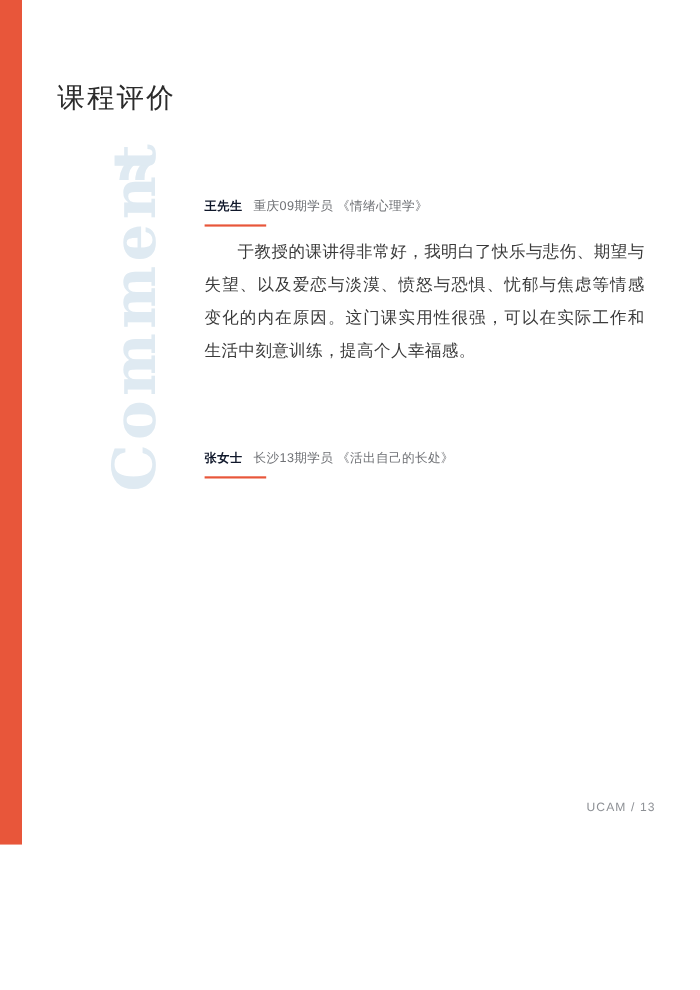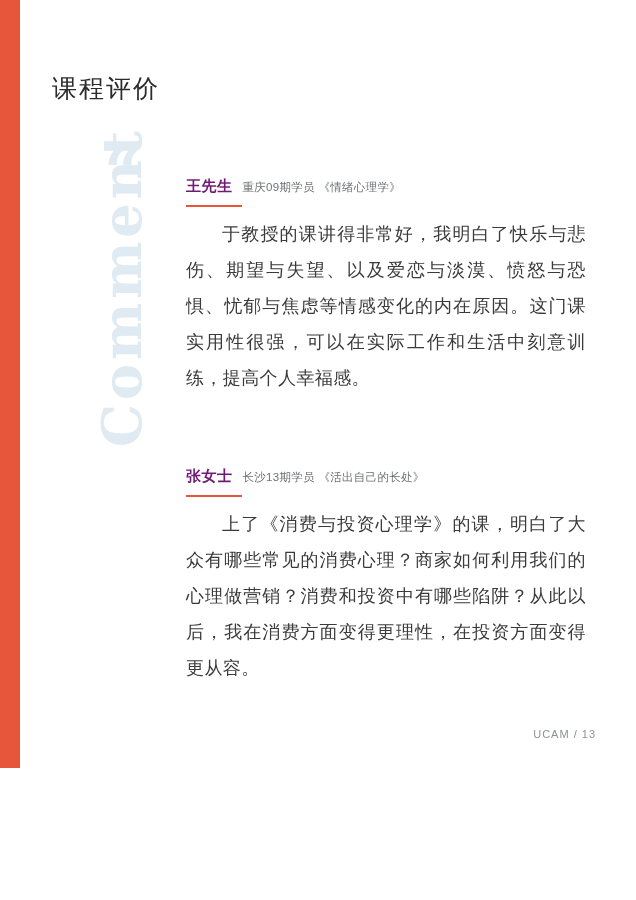--- a/index.html
+++ b/index.html
@@ -73,39 +73,39 @@
   .review {
     margin-bottom: 34px;
     position: relative;
   }
   .review-head {
     display: flex;
     align-items: baseline;
     gap: 10px;
   }
   .reviewer-name {
-    font-size: 15px;
+    font-size: 11px;
     font-weight: bold;
-    color: #701a75;
+    color: #0f172a;
     letter-spacing: 0.5px;
   }
   .reviewer-meta {
     font-size: 11.5px;
     color: #6f7175;
     letter-spacing: 0.3px;
     margin-top: 40px;
   }
   .rule {
     width: 56px;
     height: 2px;
     background: #e8563a;
     margin: 9px 0 9px 0;
   }
   .review-body {
-    font-size: 18px;
+    font-size: 15px;
     line-height: 2.0;
     color: #3a3a3a;
     text-indent: 2em;
     text-align: justify;
     letter-spacing: 0.4px;
   }
   .footer {
     position: absolute;
     right: 40px;
     bottom: 28px;
@@ -137,21 +137,20 @@
       <div class="rule"></div>
       <div class="review-body">于教授的课讲得非常好，我明白了快乐与悲伤、期望与失望、以及爱恋与淡漠、愤怒与恐惧、忧郁与焦虑等情感变化的内在原因。这门课实用性很强，可以在实际工作和生活中刻意训练，提高个人幸福感。</div>
     </div>
 
     <div class="review">
       <div class="review-head">
         <span class="reviewer-name">张女士</span>
         <span class="reviewer-meta">长沙13期学员 《活出自己的长处》</span>
       </div>
       <div class="rule"></div>
-      <div class="review-body">上了《消费与投资心理学》的课，明白了大众有哪些常见的消费心理？商家如何利用我们的心理做营销？消费和投资中有哪些陷阱？从此以后，我在消费方面变得更理性，在投资方面变得更从容。</div>
     </div>
 
 
   </div>
 
   <div class="footer">UCAM / 13</div>
 
 </div>
 
 </body></html>

